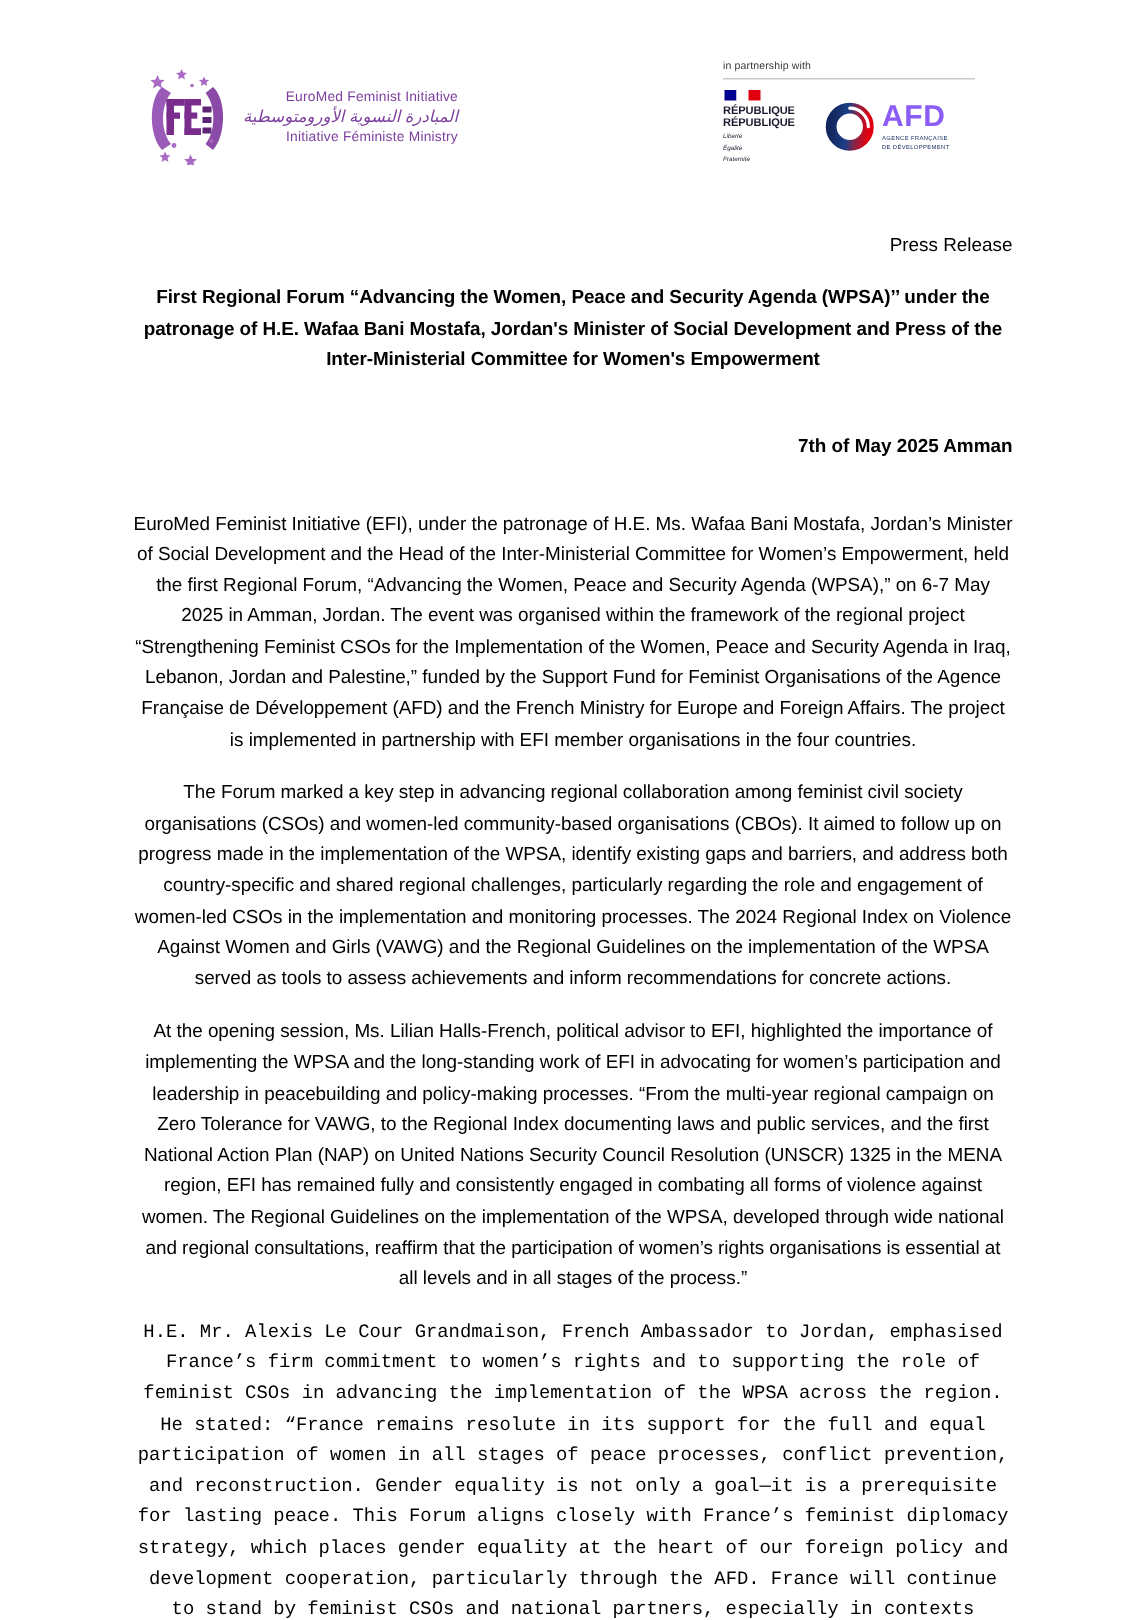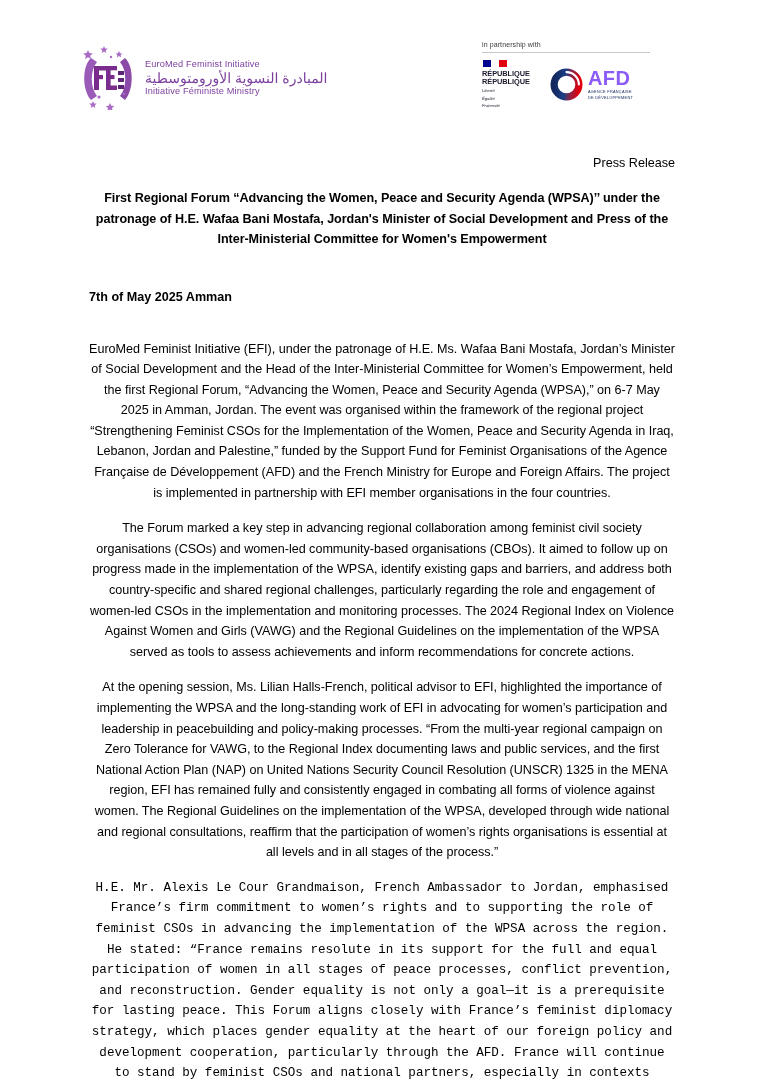--- a/index.html
+++ b/index.html
@@ -28,25 +28,26 @@
     position: absolute;
     top: 0;
     left: 0;
     width: 764px;
     height: 132px;
   }
 
   
   .efi-logo {
     position: absolute;
-    left: 79px;
+    left: 96px;
     top: 44px;
     display: flex;
     align-items: center;
     gap: 8px;
+    text-align: right;
   }
   .efi-mark {
     position: relative;
     width: 58px;
     height: 66px;
     flex: none;
   }
   .efi-mark svg { display: block; }
 
   .efi-text {
@@ -57,23 +58,24 @@
     padding-top: 2px;
   }
   .efi-line {
     font-size: 9.2px;
     line-height: 12.5px;
     color: #7b3f9d;
     letter-spacing: 0.15px;
     white-space: nowrap;
   }
   .efi-line.ar {
-    font-size: 14px;
+    font-size: 11px;
     direction: rtl;
     letter-spacing: 0;
+    font-style: italic;
   }
 
   
   .partner-block {
     position: absolute;
     left: 482px;
     top: 40px;
     width: 172px;
   }
   .partner-label {
@@ -167,20 +169,21 @@
     margin-top: 17px;
     text-align: center;
     font-size: 12.6px;
     line-height: 20.5px;
     font-weight: bold;
     letter-spacing: -0.05px;
   }
 
   .dateline {
     margin-top: 39px;
+    text-align: right;
     font-size: 12.6px;
     line-height: 16px;
     font-weight: bold;
   }
 
   
   .paragraphs {
     margin-top: 34px;
   }
   .para {

